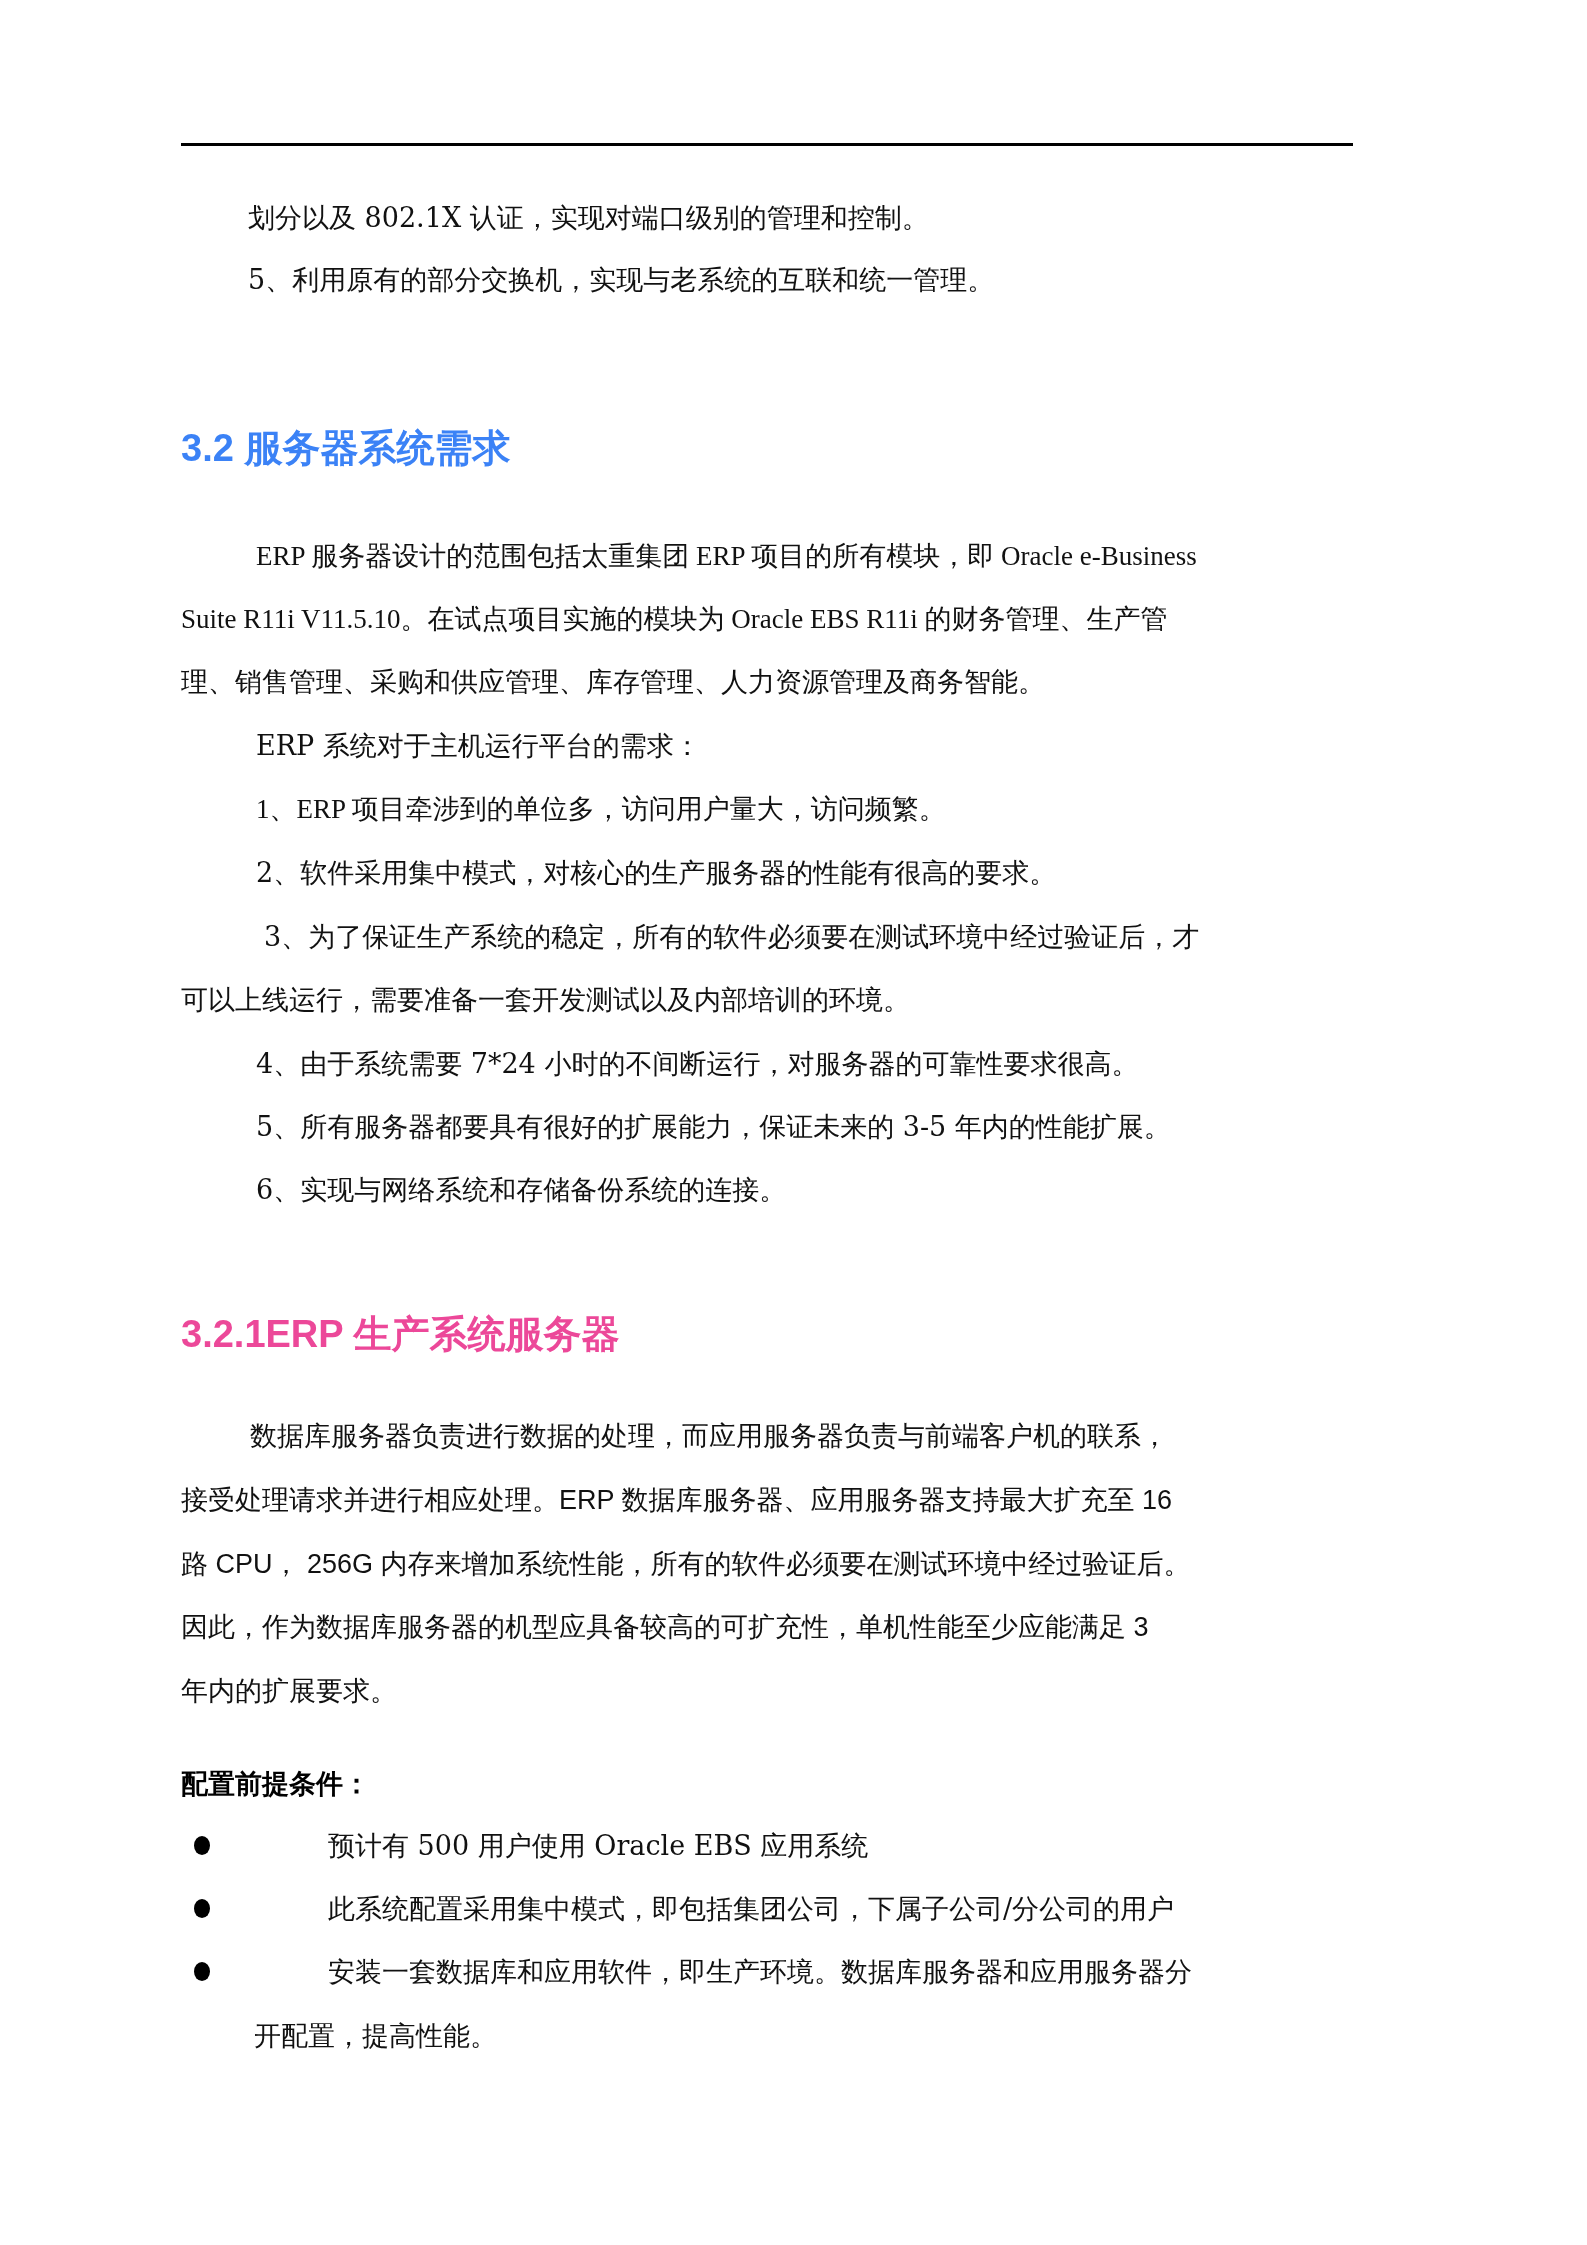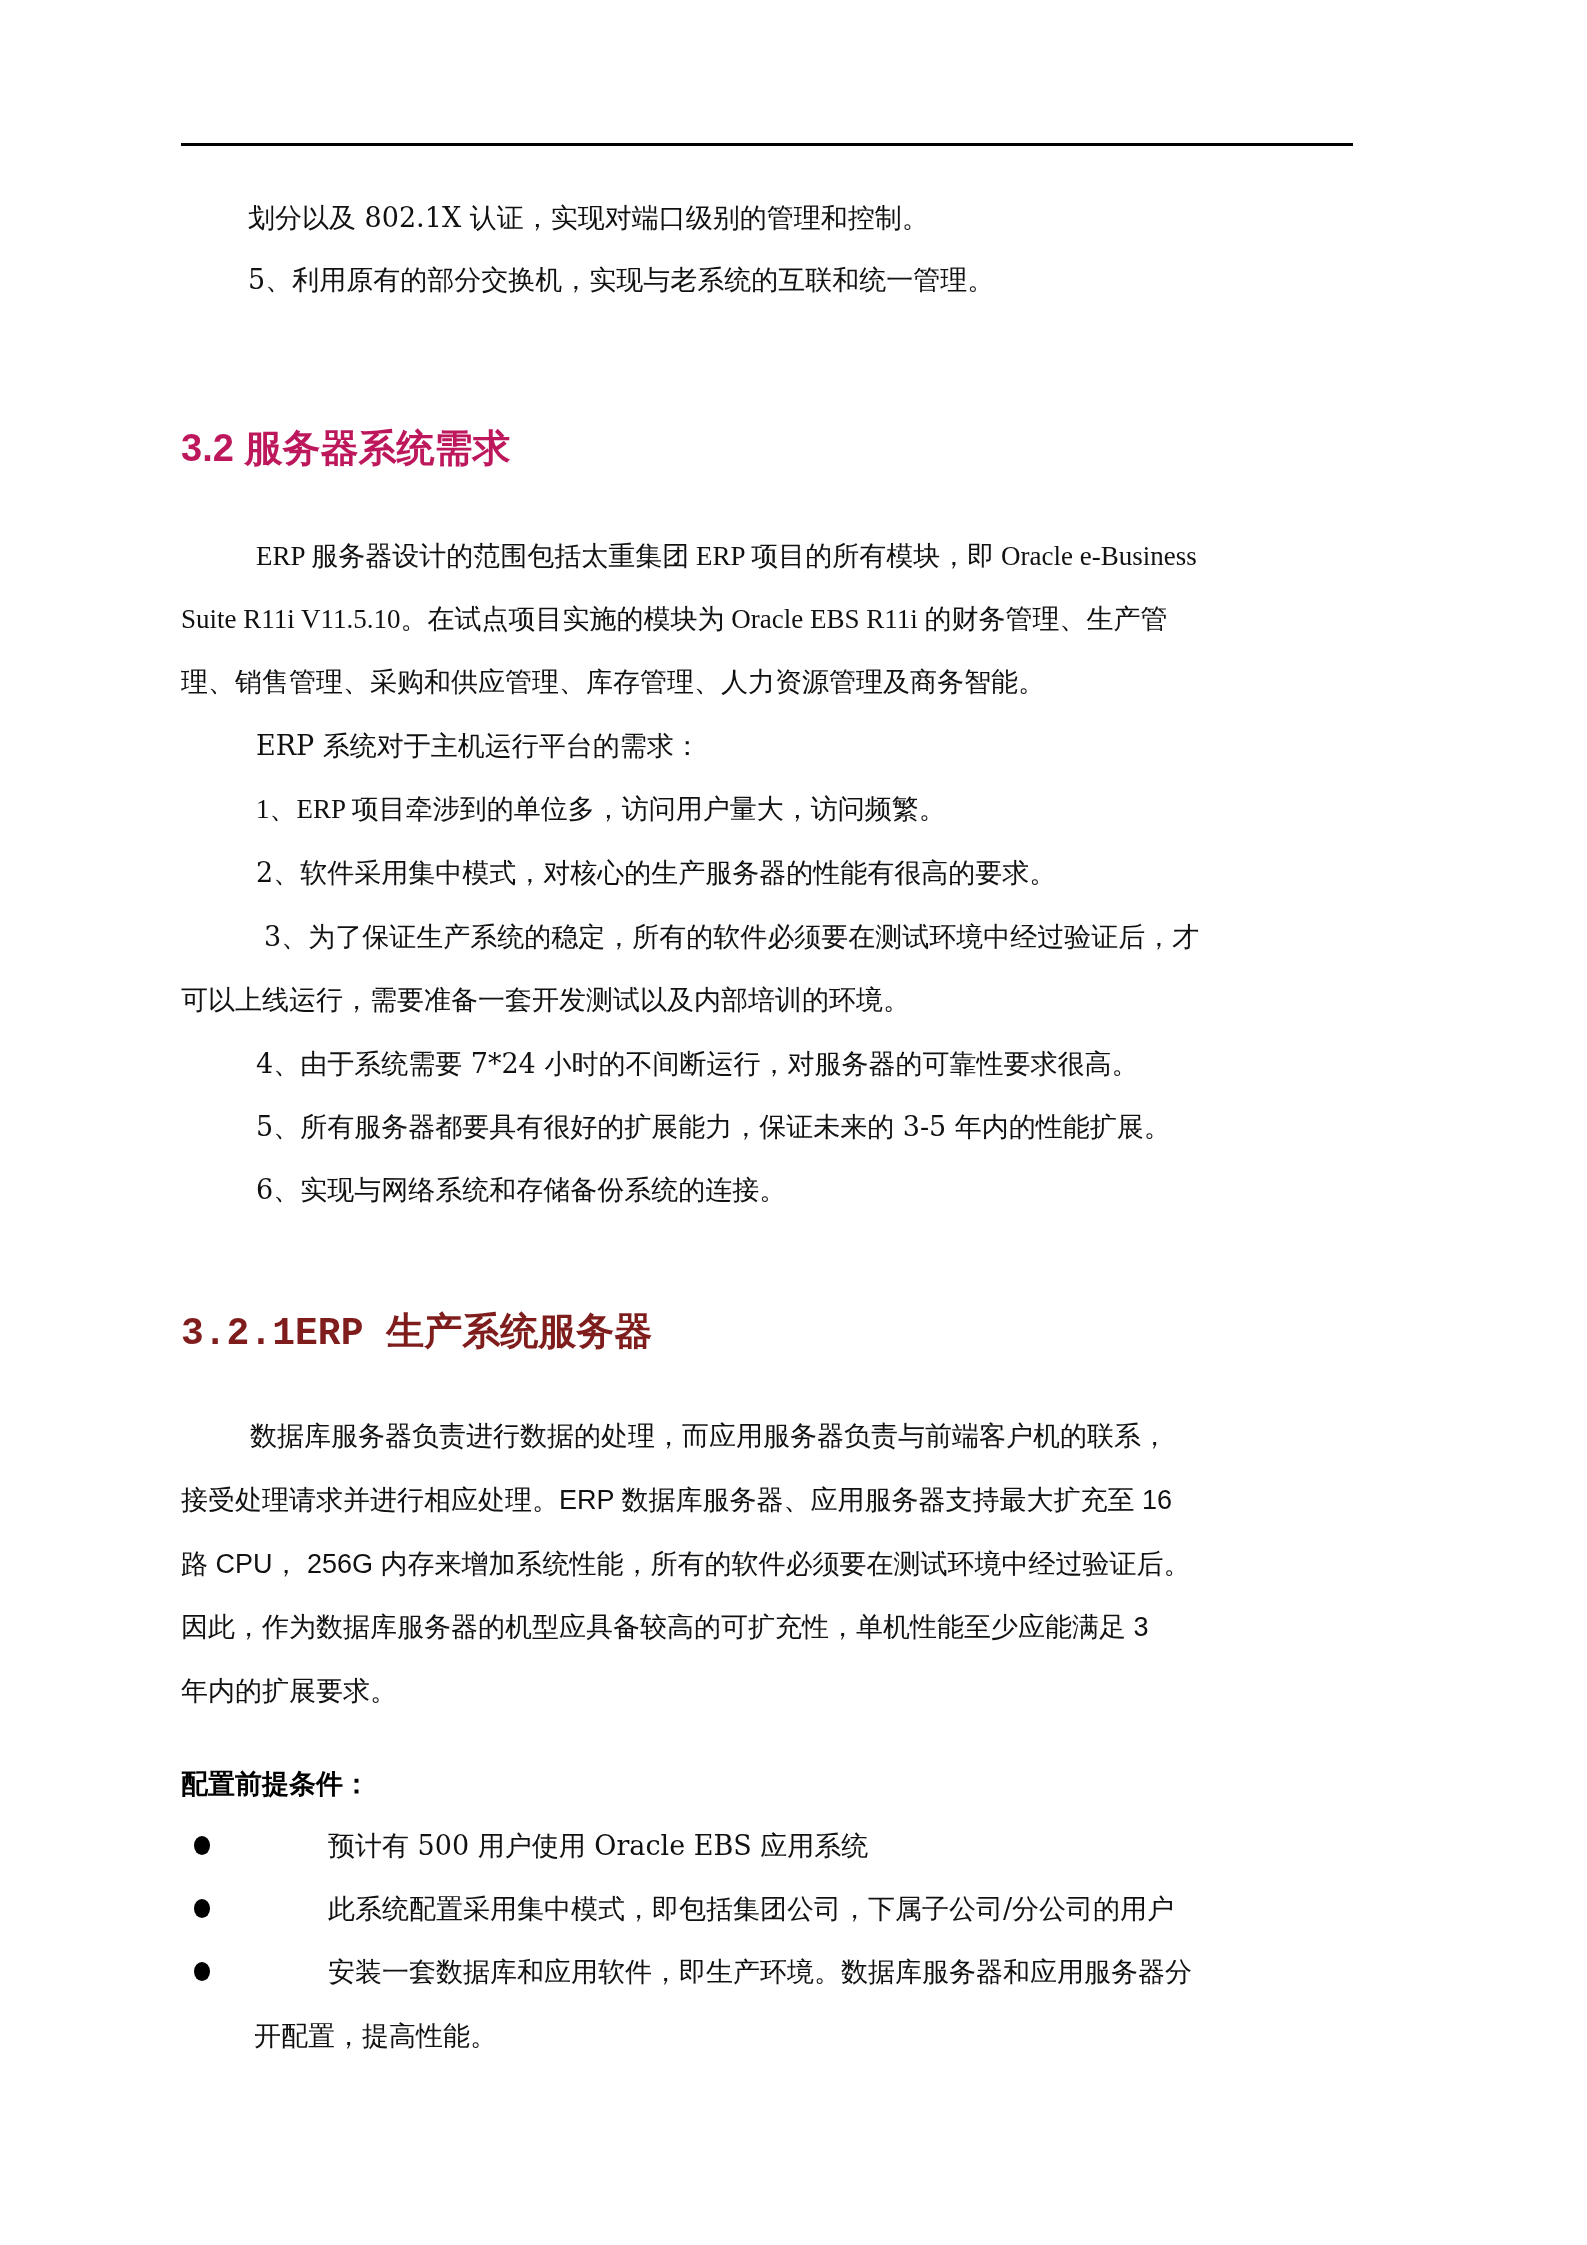--- a/index.html
+++ b/index.html
@@ -2,22 +2,22 @@
 <html><head>
 <meta charset="utf-8">
 <style>
   html, body { margin: 0; padding: 0; background: #ffffff; }
   body { width: 1587px; height: 2245px; position: relative; overflow: hidden; color: #000; }
   .page { position: absolute; left: 0; top: 0; width: 1317px; height: 2245px; background: #fff; }
   .header-rule { position: absolute; left: 181px; top: 143px; width: 1172px; height: 3px; background: #000; }
   .line { position: absolute; white-space: nowrap; font-family: "DejaVu Serif", "Liberation Serif", serif; font-size: 27px; line-height: 32px; color: #111; }
   .serif-roman { font-family: "Liberation Serif", "DejaVu Serif", serif; }
   .sans { font-family: "Liberation Sans", "DejaVu Sans", sans-serif; }
-  .h2 { position: absolute; font-family: "Liberation Sans", "DejaVu Sans", sans-serif; font-weight: bold; font-size: 38px; line-height: 44px; color: #be185d; white-space: nowrap; }
-  .h3 { position: absolute; font-family: Liberation Mono, monospace; font-weight: bold; font-size: 38px; line-height: 44px; color: #7f1d1d; white-space: nowrap; }
+  .h2 { position: absolute; font-family: "Liberation Sans", "DejaVu Sans", sans-serif; font-weight: bold; font-size: 38px; line-height: 44px; color: #3b82f6; white-space: nowrap; }
+  .h3 { position: absolute; font-family: Liberation Sans, sans-serif; font-weight: bold; font-size: 38px; line-height: 44px; color: #ec4899; white-space: nowrap; }
   .label-bold { position: absolute; font-family: "Liberation Sans", "DejaVu Sans", sans-serif; font-weight: bold; font-size: 27px; line-height: 32px; white-space: nowrap; }
   .bullet { position: absolute; width: 16px; height: 19px; border-radius: 50%; background: #000; }
 </style>
 </head>
 <body>
 
 <div class="page">
   <div class="header-rule"></div>
 
   <div class="line" style="left:248px; top:202px;">划分以及 802.1X 认证，实现对端口级别的管理和控制。</div>

